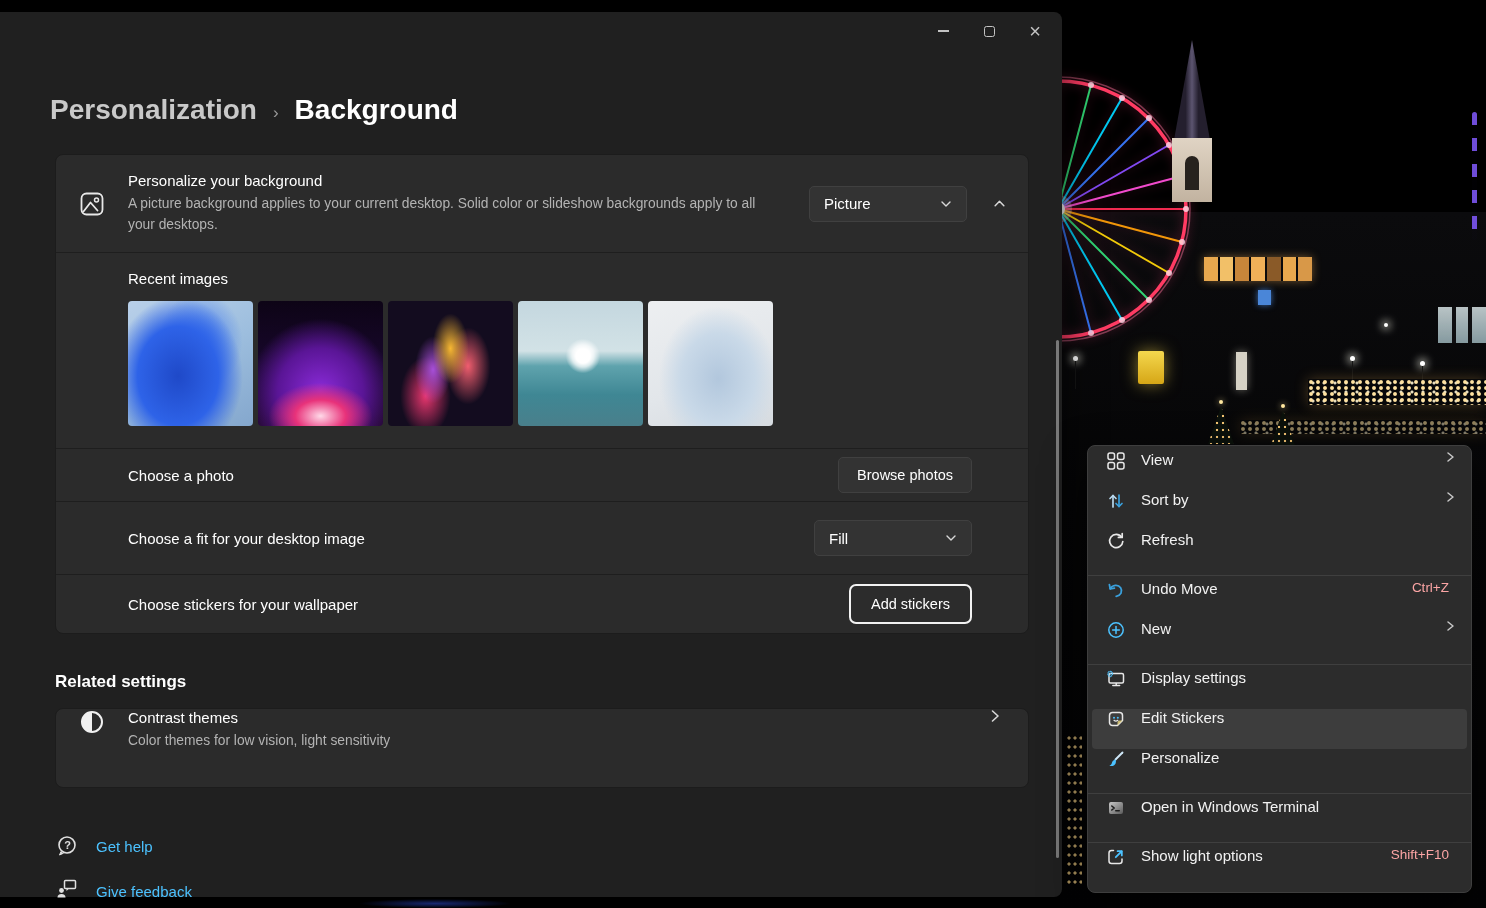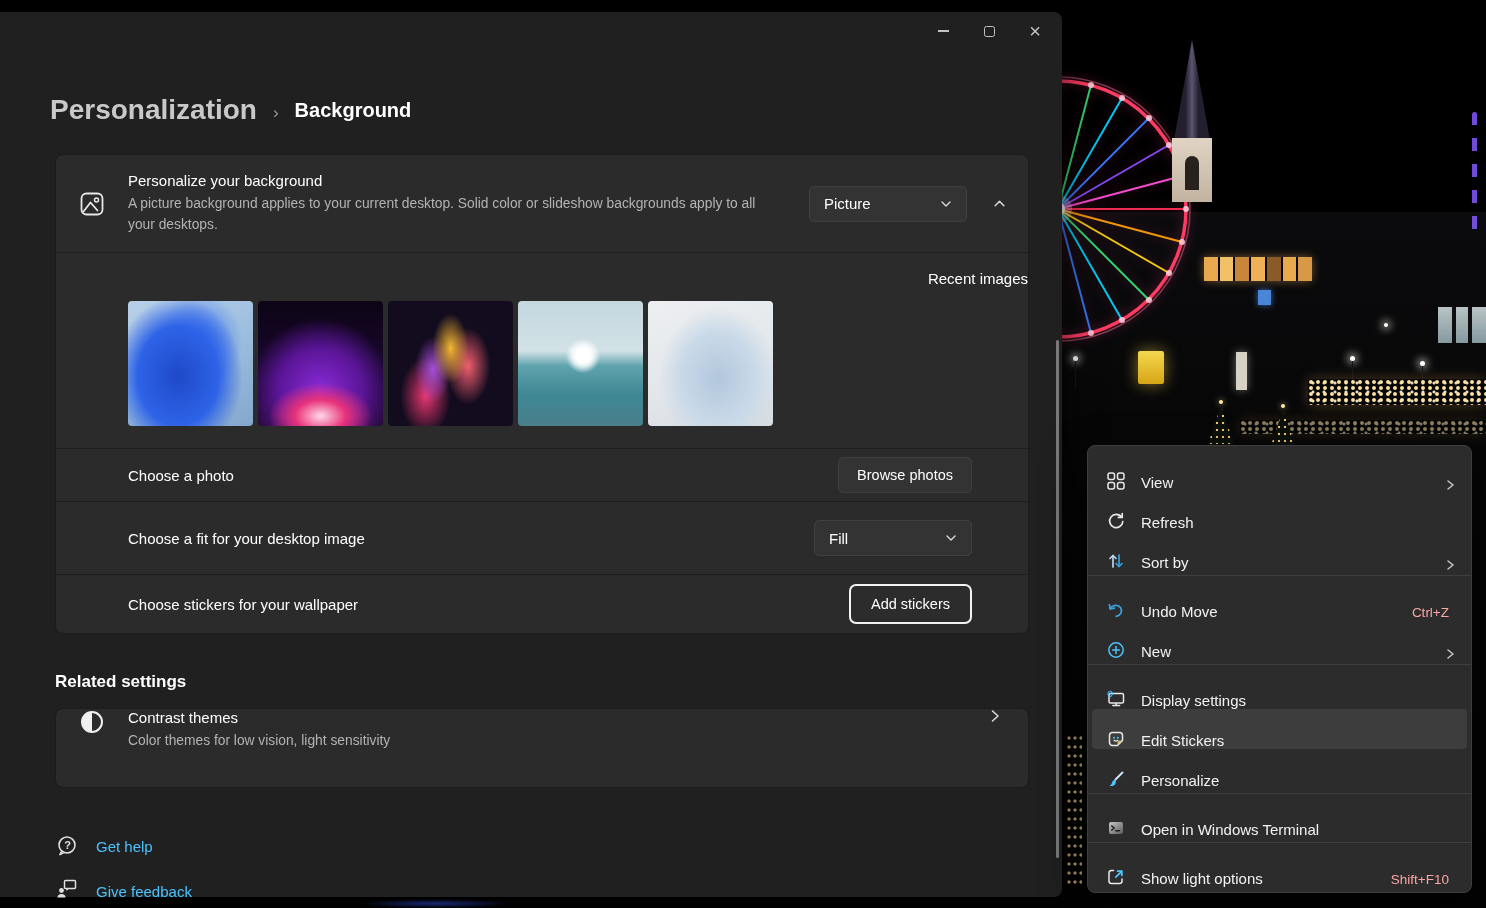--- a/index.html
+++ b/index.html
@@ -60,38 +60,38 @@
          border-radius:0 8px 8px 0; z-index:10; box-shadow:0 8px 40px rgba(0,0,0,.7); }
   .caption { position:absolute; top:2px; right:4px; display:flex; }
   .cap { width:46px; height:34px; display:flex; align-items:center; justify-content:center; color:#c3c3c3; }
   .min-glyph { width:11px; height:1.5px; background:#c3c3c3; display:block; }
   .max-glyph { width:11px; height:11px; border:1.3px solid #c3c3c3; border-radius:2.5px; display:block; }
   .close-glyph { font-size:20px; line-height:1; color:#c3c3c3; }
 
   .crumbs { position:absolute; left:50px; top:82px; display:flex; align-items:center; font-weight:600; }
   .crumb-parent { font-size:28px; color:#c9c9c9; }
   .crumb-sep { font-size:17px; color:#9a9a9a; margin:6px 16px 0; font-weight:400; }
-  .crumb-current { font-size:20px; color:#ffffff; }
+  .crumb-current { font-size:28px; color:#ffffff; }
 
   .card { position:absolute; left:55px; width:974px; background:#2b2b2b;
           border:1px solid #1c1c1c; border-radius:8px; overflow:hidden; }
   .card.expander { top:142px; }
   .sec-sep { height:1px; background:#1e1e1e; }
   .card-header { height:97px; display:flex; align-items:center; }
   .icon-col { width:72px; display:flex; justify-content:center; flex-shrink:0; }
   .hdr-text { flex:1; }
   .hdr-title { font-size:15px; color:#fff; margin-bottom:5px; }
   .hdr-desc { font-size:13.8px; color:#b3b3b3; line-height:1.5; max-width:648px; }
   .hdr-controls { display:flex; align-items:center; padding-right:22px; }
   .dropdown { width:158px; height:36px; background:#333333; border:1px solid #404040; border-radius:5px;
           display:flex; align-items:center; justify-content:space-between; padding:0 14px;
           font-size:15px; color:#fff; }
   .expander-chevron { margin-left:26px; display:flex; }
 
-  .recent { padding:17px 0 22px 72px;text-align:right; }
+  .recent { padding:17px 0 22px 72px; }
   .recent-label { font-size:15px; color:#fff; margin-bottom:14px; }
   .thumbs { display:flex; gap:5px; }
   .thumb { width:125px; height:125px; border-radius:4px; }
   .t1 { background:radial-gradient(90px 110px at 40% 60%, #1f49c8 0%, #2e63e8 45%, rgba(46,99,232,0) 72%),
                radial-gradient(60px 70px at 58% 32%, #3a74f0 0%, rgba(58,116,240,0) 70%),
                linear-gradient(150deg,#b9d0e9 0%,#9dbede 50%,#84a7cd 100%); }
   .t2 { background:radial-gradient(72px 46px at 50% 92%, #ffd9e8 0%, #e8327a 35%, rgba(232,50,122,0) 72%),
                radial-gradient(95px 95px at 50% 72%, #8a2bd8 0%, #5a1596 45%, rgba(40,8,70,0) 76%),
                linear-gradient(180deg,#0d0416 0%,#1a0830 60%,#260a36 100%); }
   .t3 { background:radial-gradient(26px 50px at 50% 38%, #f7b733 0%, rgba(247,183,51,0) 70%),
@@ -121,21 +121,21 @@
   .fl1 { top:822px; } .fl2 { top:864px;align-items:flex-end; }
   .link-label { font-size:15px; color:#4cc2ff; }
 
   .scrollbar { position:absolute; right:3px; top:328px; width:3px; height:518px;
                background:#8a8a8a; border-radius:2px; opacity:.85; }
 
   
   .menu { position:absolute; left:1087px; top:445px; width:385px; z-index:30;
           background:#2c2c2c; border:1px solid #3e3e3e; border-radius:8px;
           padding:5px 0; box-shadow:0 18px 44px rgba(0,0,0,.65); }
-  .mi { display:flex; align-items:flex-end; height:40px; margin:0 4px; padding:0 10px 0 14px;
+  .mi { display:flex; align-items:flex-start; height:40px; margin:0 4px; padding:0 10px 0 14px;
         border-radius:4px; }
   .mi.hl { background:#3d3d3d; }
   .mi-icon { width:20px; height:20px; display:flex; align-items:center; justify-content:center; flex-shrink:0; }
   .mi-label { flex:1; margin-left:15px; font-size:15px; color:#f2f2f2; }
   .mi-shortcut { font-size:13.5px; color:#fca5a5; margin-right:8px; }
   .mi-chevron { display:flex; width:14px; justify-content:center; }
   .msep { height:1px; background:#3f3f3f; margin:4px 0; }
 </style>
 </head>
 <body>
@@ -384,50 +384,50 @@
       <span class="mi-chevron">
         <svg width="12" height="12" viewBox="0 0 12 12">
             <polyline points="4,2 9,6 4,10" fill="none" stroke="#c8c8c8" stroke-width="1.5" stroke-linecap="round" stroke-linejoin="round"></polyline>
           </svg>
       </span>
     </div>
 
     <div class="mi">
       <span class="mi-icon">
         <svg width="20" height="20" viewBox="0 0 20 20">
-          <path d="M15.6 6.2 A6.6 6.6 0 1 0 16.8 10.5" fill="none" stroke="#e8e8e8" stroke-width="1.7" stroke-linecap="round"></path>
-          <polyline points="16.2,2.6 16.2,6.4 12.4,6.4" fill="none" stroke="#e8e8e8" stroke-width="1.7" stroke-linecap="round" stroke-linejoin="round"></polyline>
-        </svg>
-      </span>
-      <span class="mi-label">Refresh</span>
-    </div>
-
-    <div class="mi">
-      <span class="mi-icon">
-        <svg width="20" height="20" viewBox="0 0 20 20">
           <g fill="none" stroke-width="1.7" stroke-linecap="round" stroke-linejoin="round">
             <g stroke="#b8d8ee">
                 <line x1="7" y1="16" x2="7" y2="4.5"></line>
                 <polyline points="4,7.5 7,4.5 10,7.5"></polyline>
               </g>
             <g stroke="#3aa0dc">
                 <line x1="13" y1="4" x2="13" y2="15.5"></line>
                 <polyline points="10,12.5 13,15.5 16,12.5"></polyline>
               </g>
           </g>
         </svg>
       </span>
       <span class="mi-label">Sort by</span>
       <span class="mi-chevron">
         <svg width="12" height="12" viewBox="0 0 12 12">
             <polyline points="4,2 9,6 4,10" fill="none" stroke="#c8c8c8" stroke-width="1.5" stroke-linecap="round" stroke-linejoin="round"></polyline>
           </svg>
       </span>
     </div>
 
+    <div class="mi">
+      <span class="mi-icon">
+        <svg width="20" height="20" viewBox="0 0 20 20">
+          <path d="M15.6 6.2 A6.6 6.6 0 1 0 16.8 10.5" fill="none" stroke="#e8e8e8" stroke-width="1.7" stroke-linecap="round"></path>
+          <polyline points="16.2,2.6 16.2,6.4 12.4,6.4" fill="none" stroke="#e8e8e8" stroke-width="1.7" stroke-linecap="round" stroke-linejoin="round"></polyline>
+        </svg>
+      </span>
+      <span class="mi-label">Refresh</span>
+    </div>
+
     <div class="msep"></div>
 
     <div class="mi">
       <span class="mi-icon">
         <svg width="20" height="20" viewBox="0 0 20 20">
           <g fill="none" stroke="#3aa0dc" stroke-width="1.8" stroke-linecap="round" stroke-linejoin="round">
             <path d="M4.2 8.8 C6.4 4.8 12.2 4.2 14.6 7.8 C17 11.4 14.8 15.6 10.2 16.4"></path>
             <polyline points="3.4,4.6 4.2,8.8 8.4,8.2"></polyline>
           </g>
         </svg>

